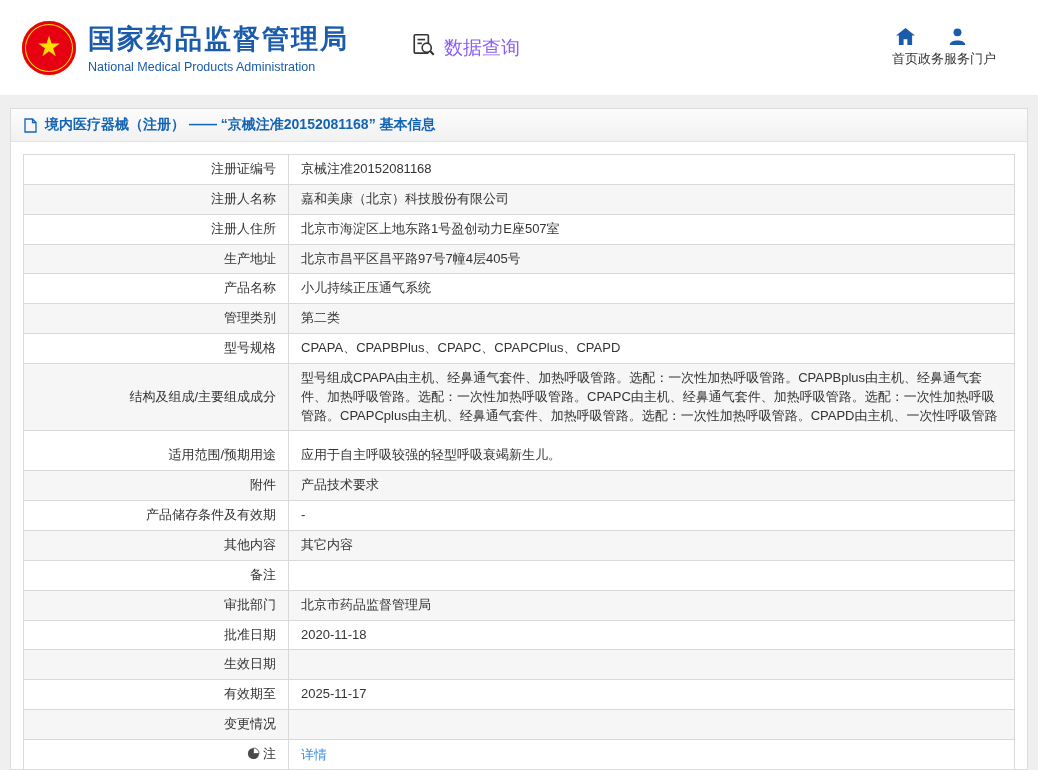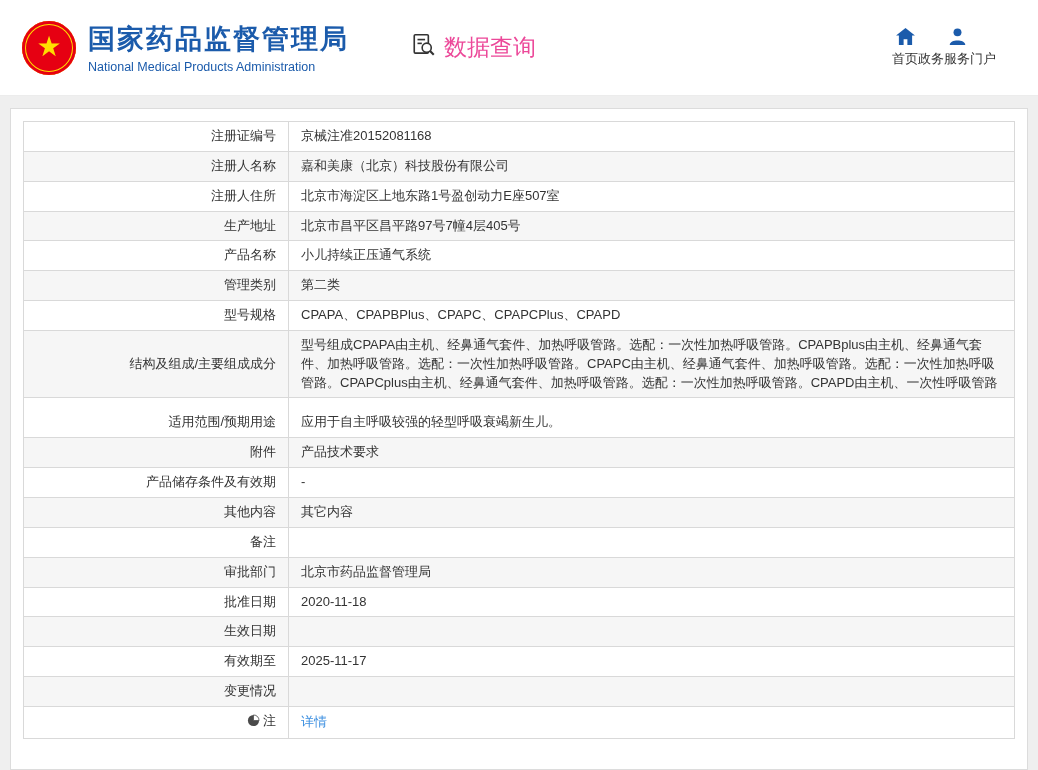--- a/index.html
+++ b/index.html
@@ -11,21 +11,21 @@
     padding:0 42px 0 22px; border-bottom:1px solid #ececec; }
   .logo-block { display:flex; align-items:center; gap:12px; text-decoration:none; cursor:pointer; }
   .emblem { width:54px; height:54px; border-radius:50%; background:#e60012;
     display:flex; align-items:center; justify-content:center; flex:0 0 auto;
     box-shadow:inset 0 0 0 3px #e60012, inset 0 0 0 4px #ffde00; }
   .emblem .star { color:#ffde00; font-size:28px; line-height:1; margin-top:-2px; }
   .org-names { display:flex; flex-direction:column; }
   .org-cn { font-size:27px; font-weight:bold; color:#1b5bab; letter-spacing:2px; }
   .org-en { font-size:12.5px; color:#1b5bab; margin-top:3px; font-weight:normal; }
   .section-block { margin-left:62px; display:flex; align-items:center; gap:7px;
-    font-size:23px; color:#ec4899; cursor:pointer; }
+    font-size:19px; color:#8b5cf6; cursor:pointer; }
   .top-nav { margin-left:auto; display:flex; }
   .nav-item { display:flex; flex-direction:column; align-items:center; gap:5px;
     font-size:13px; color:#333; text-decoration:none; cursor:pointer; }
   .nav-icon { height:18px; display:flex; align-items:flex-end; }
 
   
   .page-body { height:674px; background:#efefef; padding:12px 10px 0; }
   .content-box { background:#fff; border:1px solid #dcdcdc; height:100%; overflow:hidden; }
 
   .title-bar { height:33px; display:flex; align-items:center; gap:8px; padding:0 13px;
@@ -88,20 +88,29 @@
         </svg>
       </span>
       <span>政务服务门户</span>
     </a>
   </nav>
 </header>
 
 <div class="page-body">
   <div class="content-box">
 
+    <div class="title-bar">
+      <span class="doc-icon">
+        <svg width="13" height="15" viewBox="0 0 13 15" fill="none" stroke="#1464b4" stroke-width="1.3">
+          <path d="M1 1 H8.5 L12 4.5 V14 H1 Z"></path>
+          <path d="M8.5 1 V4.5 H12"></path>
+        </svg>
+      </span>
+      <span class="title-text">境内医疗器械（注册） —— “京械注准20152081168” 基本信息</span>
+    </div>
 
     <table class="info-table">
       <tbody>
           <tr>
     <td class="label-cell"><span class="lbl">注册证编号</span></td>
     <td class="value-cell">京械注准20152081168</td>
   </tr>
           <tr>
     <td class="label-cell"><span class="lbl">注册人名称</span></td>
     <td class="value-cell">嘉和美康（北京）科技股份有限公司</td>

